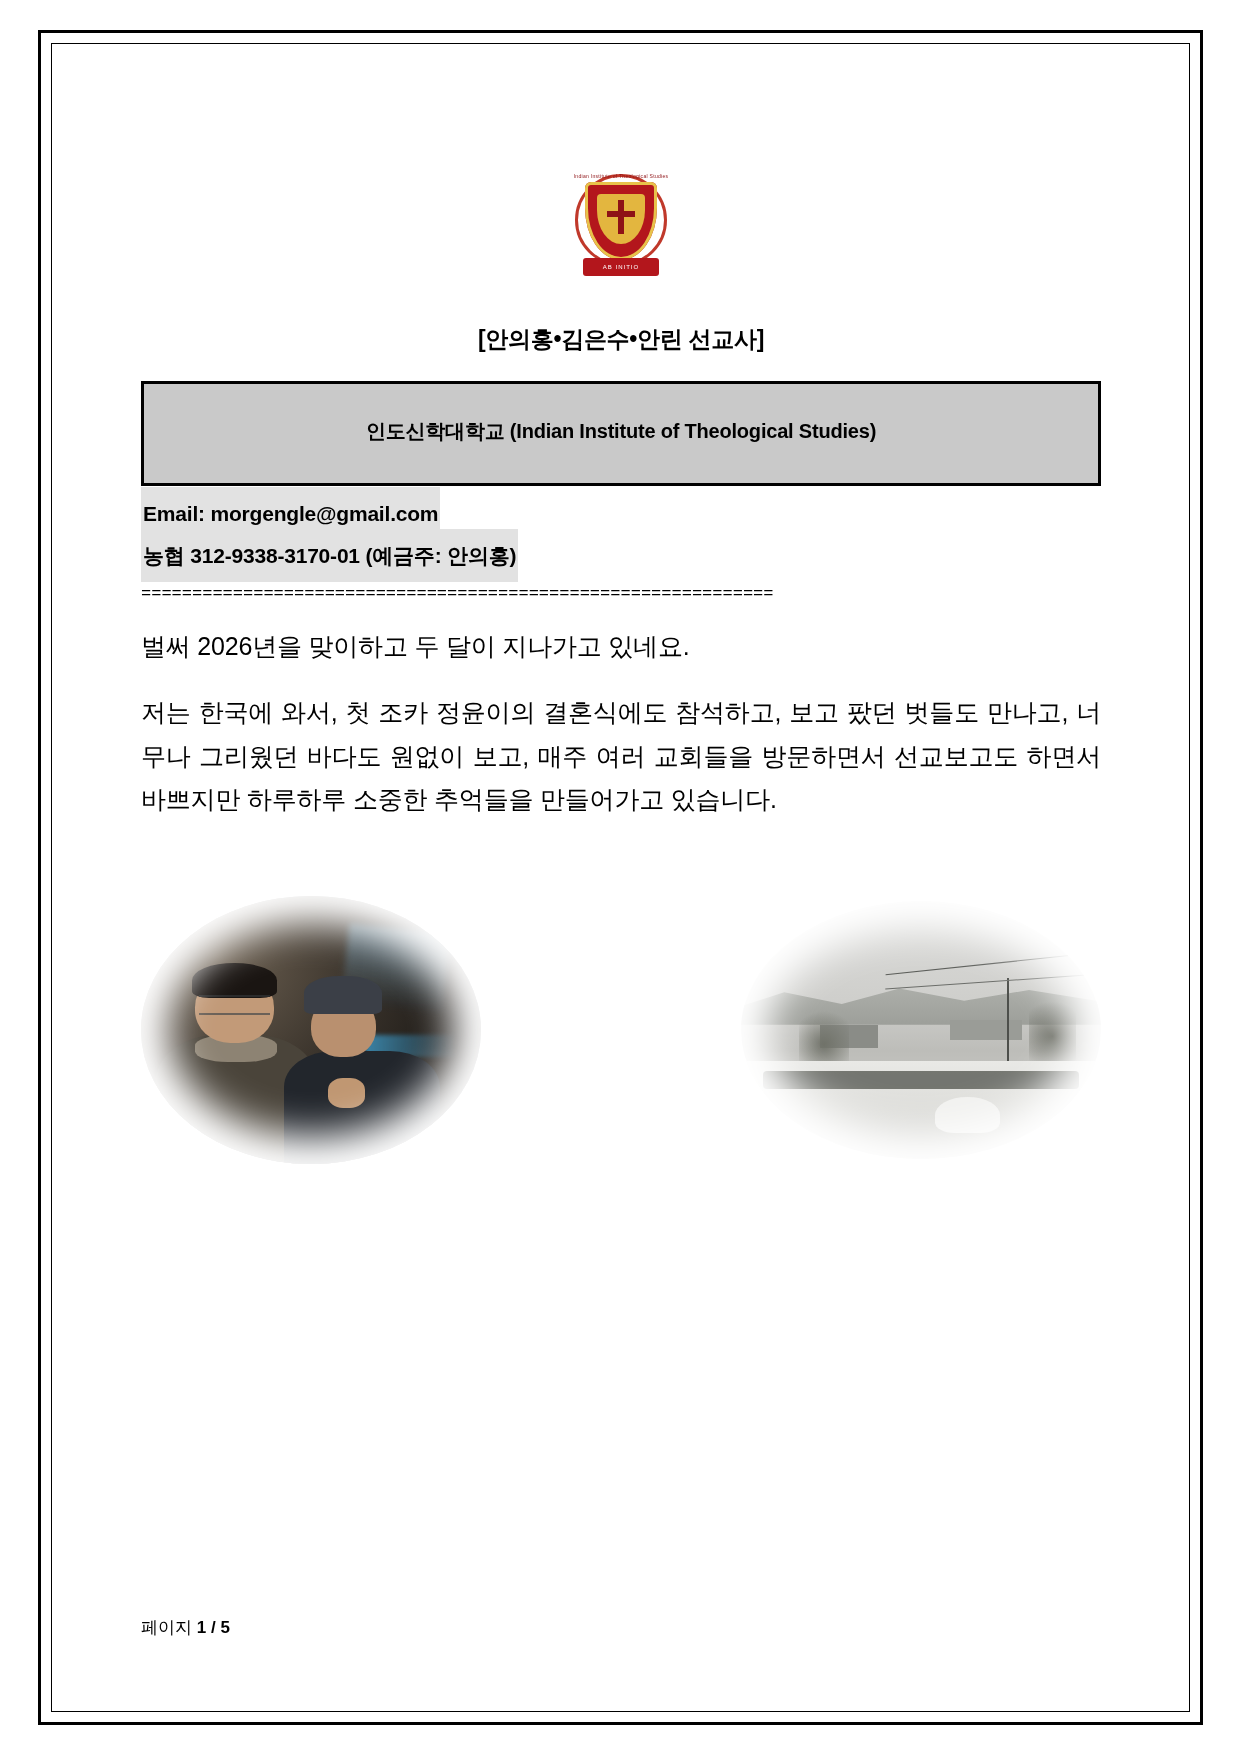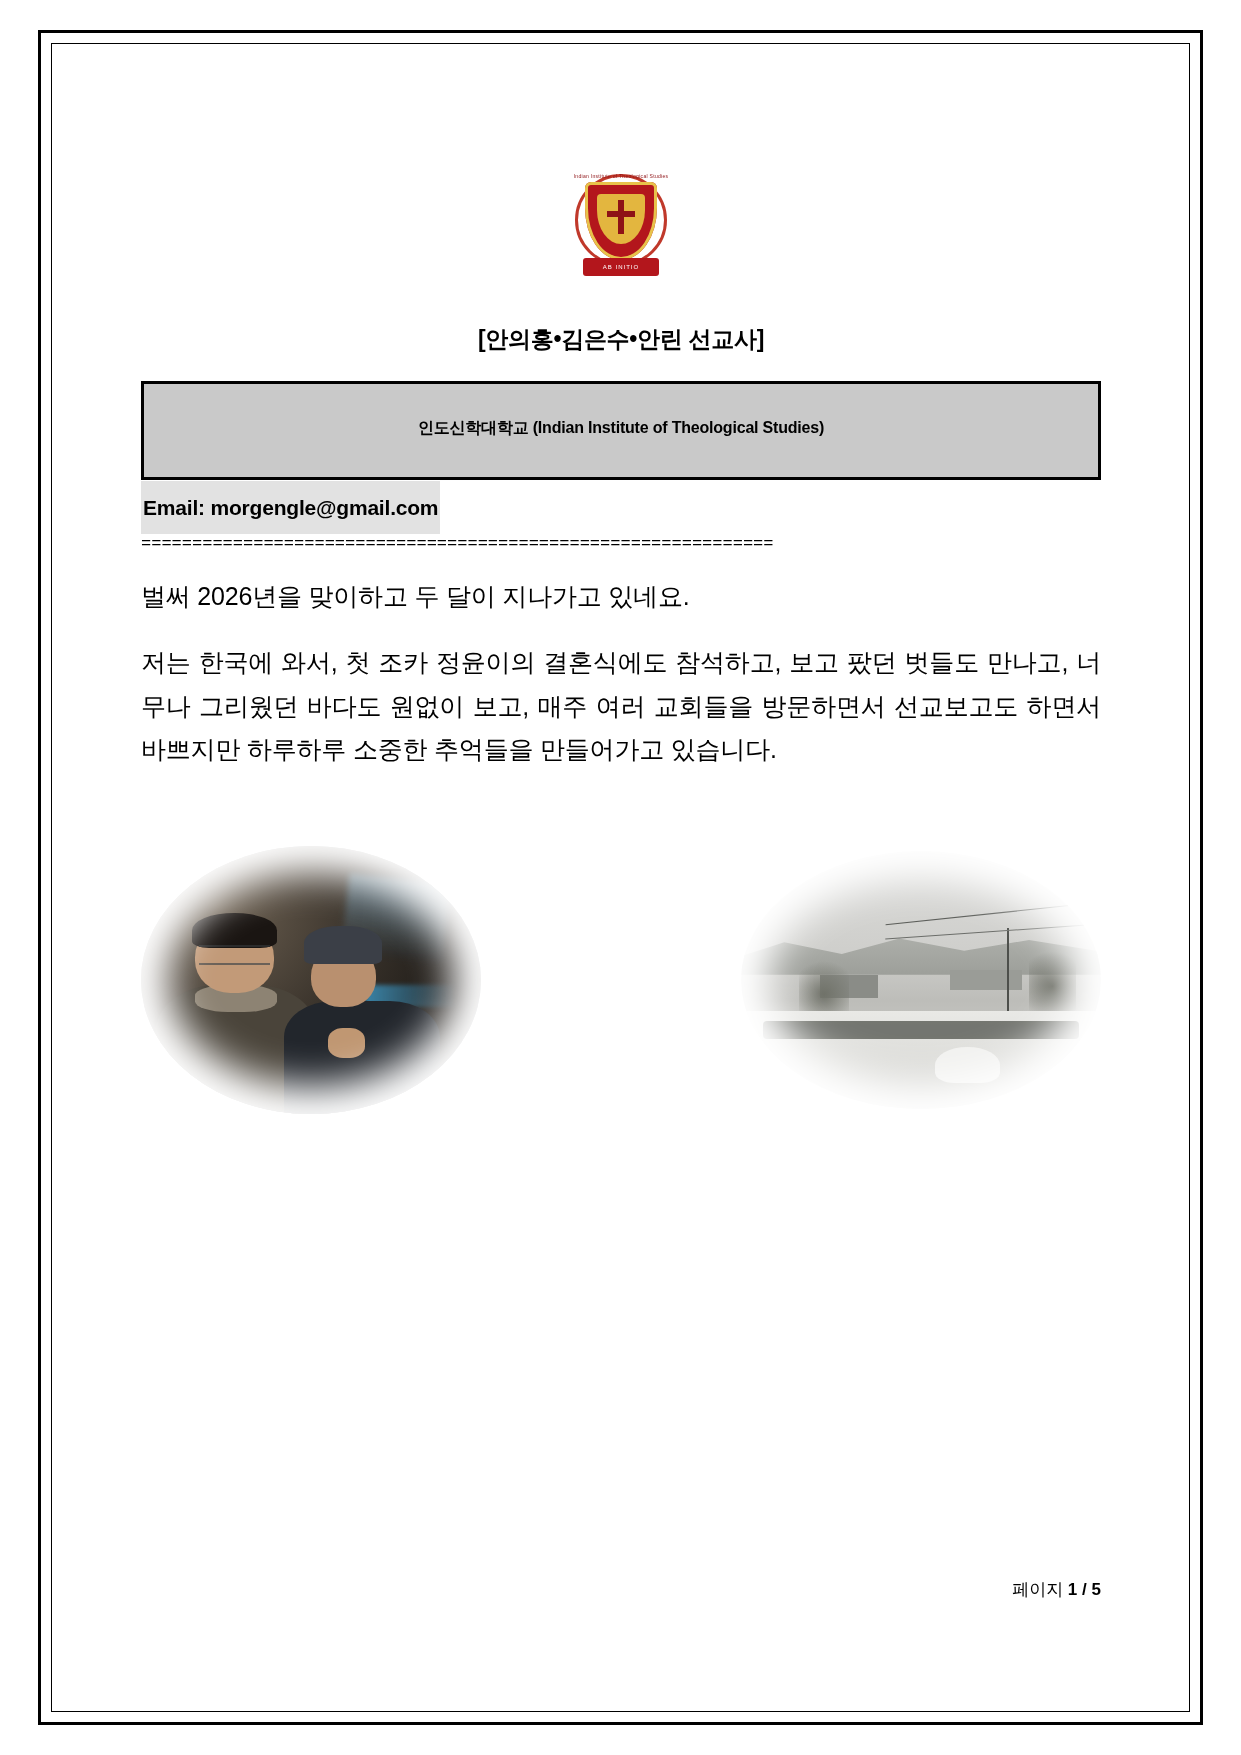--- a/index.html
+++ b/index.html
@@ -134,21 +134,21 @@
   }
 
   .org-box {
     border: 3px solid #000000;
     background: #c9c9c9;
     padding: 22px 10px 26px 10px;
     text-align: center;
     box-sizing: border-box;
   }
   .org-line {
-    font-size: 16px;
+    font-size: 20px;
     font-weight: bold;
     letter-spacing: -0.2px;
     margin: 12px 0;
   }
 
   .contact-line {
     font-size: 21px;
     font-weight: bold;
     margin-top: 16px;
     letter-spacing: -0.2px;
@@ -339,22 +339,22 @@
     position: absolute; left: 54%; top: 76%;
     width: 18%; height: 14%;
     background: #f1f1ef;
     border-radius: 50% 50% 30% 30%;
   }
 
   .page-footer {
     position: absolute;
     left: 0;
     width: 960px;
-    top: 1428px;
-    text-align: right;
+    top: 1466px;
+    text-align: left;
     font-size: 17px;
   }
   .page-footer .num { font-weight: bold; }
 </style>
 </head>
 <body>
 
 <div class="page-outer-border"></div>
 <div class="page-inner-border"></div>
 
@@ -373,20 +373,23 @@
   </div>
 
   <div class="doc-title">[안의홍•김은수•안린 선교사]</div>
 
   <div class="org-box">
     <div class="org-line">인도신학대학교 (Indian Institute of Theological Studies)</div>
   </div>
 
   <div class="contact-line">
     <span class="hl">Email: morgengle@gmail.com</span>
+  </div>
+  <div class="contact-line">
+    <span class="hl">농협 312-9338-3170-01 (예금주: 안의홍)</span>
   </div>
 
   <div class="divider">==============================================================</div>
 
   <div class="body-p">벌써 2026년을 맞이하고 두 달이 지나가고 있네요.</div>
   <div class="body-p">저는 한국에 와서, 첫 조카 정윤이의 결혼식에도 참석하고, 보고 팠던 벗들도 만나고, 너무나 그리웠던 바다도 원없이 보고, 매주 여러 교회들을 방문하면서 선교보고도 하면서 바쁘지만 하루하루 소중한 추억들을 만들어가고 있습니다.</div>
 
   <div class="photos">
 
     <div class="photo photo-left">

